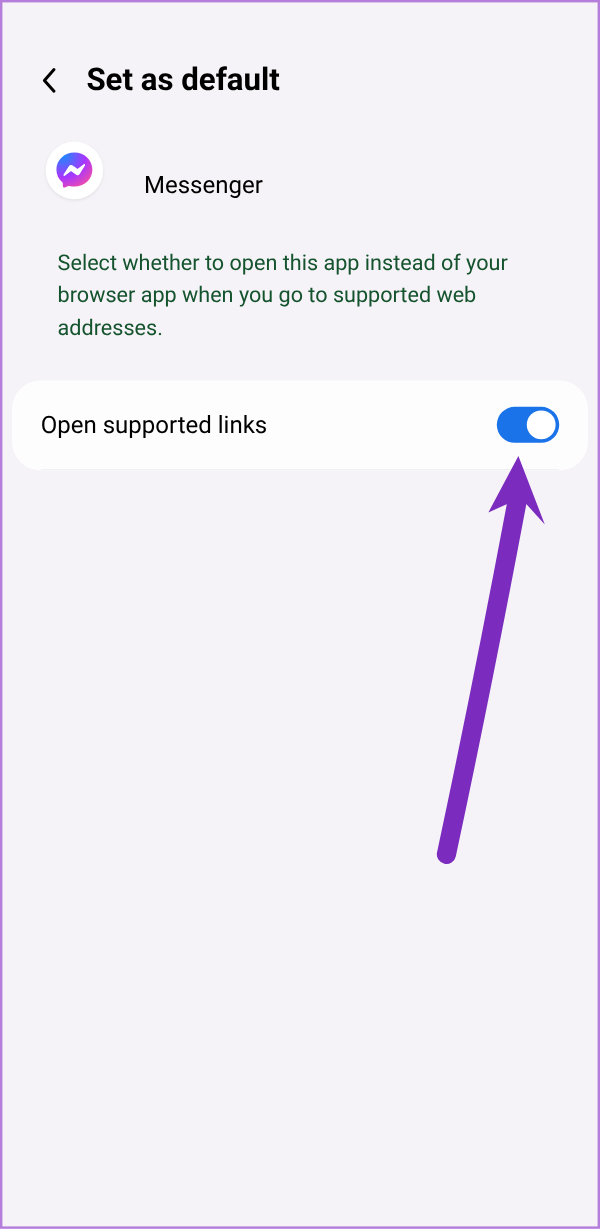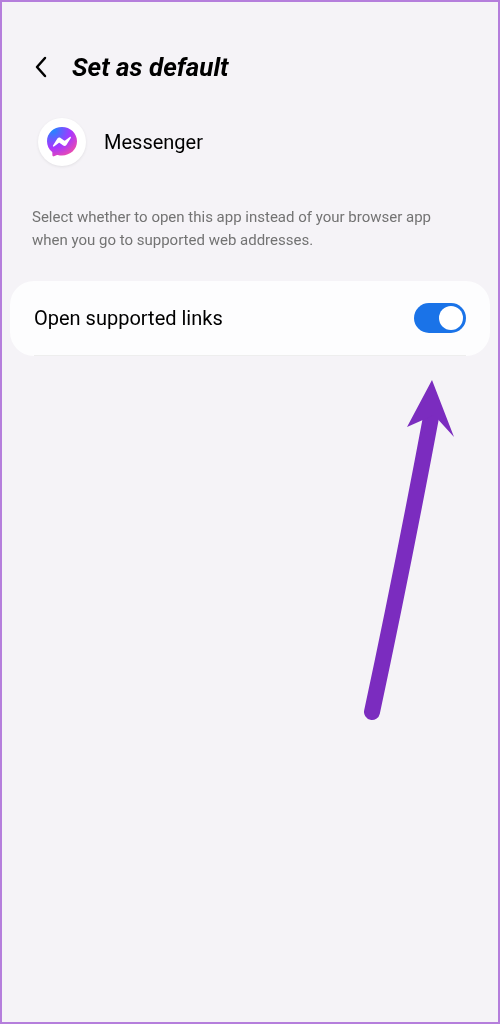--- a/index.html
+++ b/index.html
@@ -13,62 +13,63 @@
       background: #f5f3f7;
       border: 2px solid #b57edc;
       font-family: -apple-system, BlinkMacSystemFont, 'Segoe UI', Roboto, sans-serif;
       position: relative;
       overflow: hidden;
     }
     .header {
       display: flex;
       align-items: flex-end;
       padding: 50px 24px 20px 24px;
-      font-style: italic;
     }
     .back-icon {
       width: 30px;
       height: 30px;
       display: flex;
       align-items: center;
       justify-content: center;
       margin-right: 16px;
       cursor: pointer;
     }
     .page-title {
       font-size: 26px;
       font-weight: 700;
       color: #000;
     }
     .app-section {
       display: flex;
-      align-items: center;
+      align-items: flex-end;
       padding: 16px 24px 20px 36px;
+      gap: 16px;
     }
     .app-icon {
       width: 48px;
       height: 48px;
       border-radius: 50%;
       background: #fff;
       display: flex;
       align-items: center;
       justify-content: center;
       margin-right: 18px;
       box-shadow: 0 1px 3px rgba(0,0,0,0.08);
     }
     .app-name {
       font-size: 20px;
       font-weight: 400;
       color: #000;
     }
     .description {
       padding: 20px 30px 30px 30px;
-      font-size: 15px;
+      font-size: 18px;
       line-height: 1.5;
-      color: #737373;
+      color: #14532d;
+      margin-left: 16px;
     }
     .settings-card {
       background: #fdfdfe;
       margin: 0 8px;
       border-radius: 24px;
       overflow: hidden;
     }
     .setting-row {
       display: flex;
       align-items: center;

